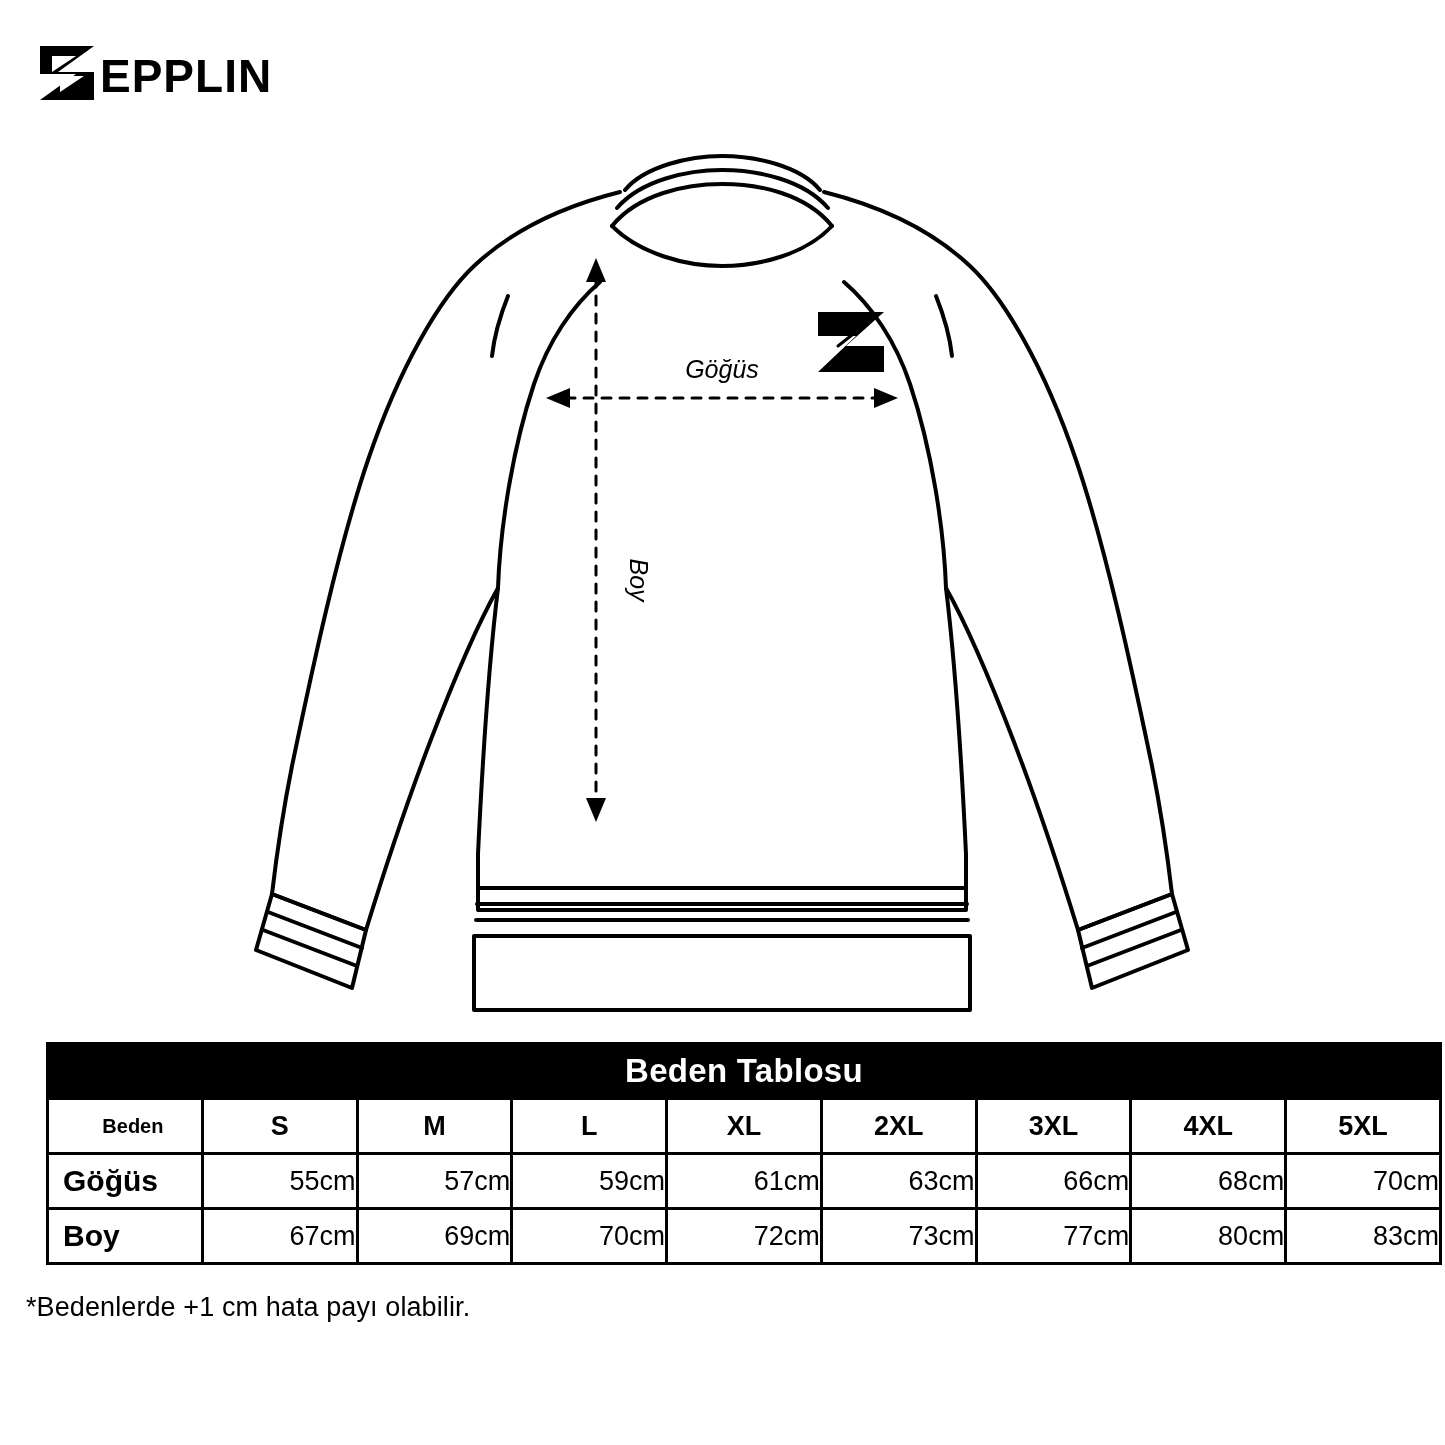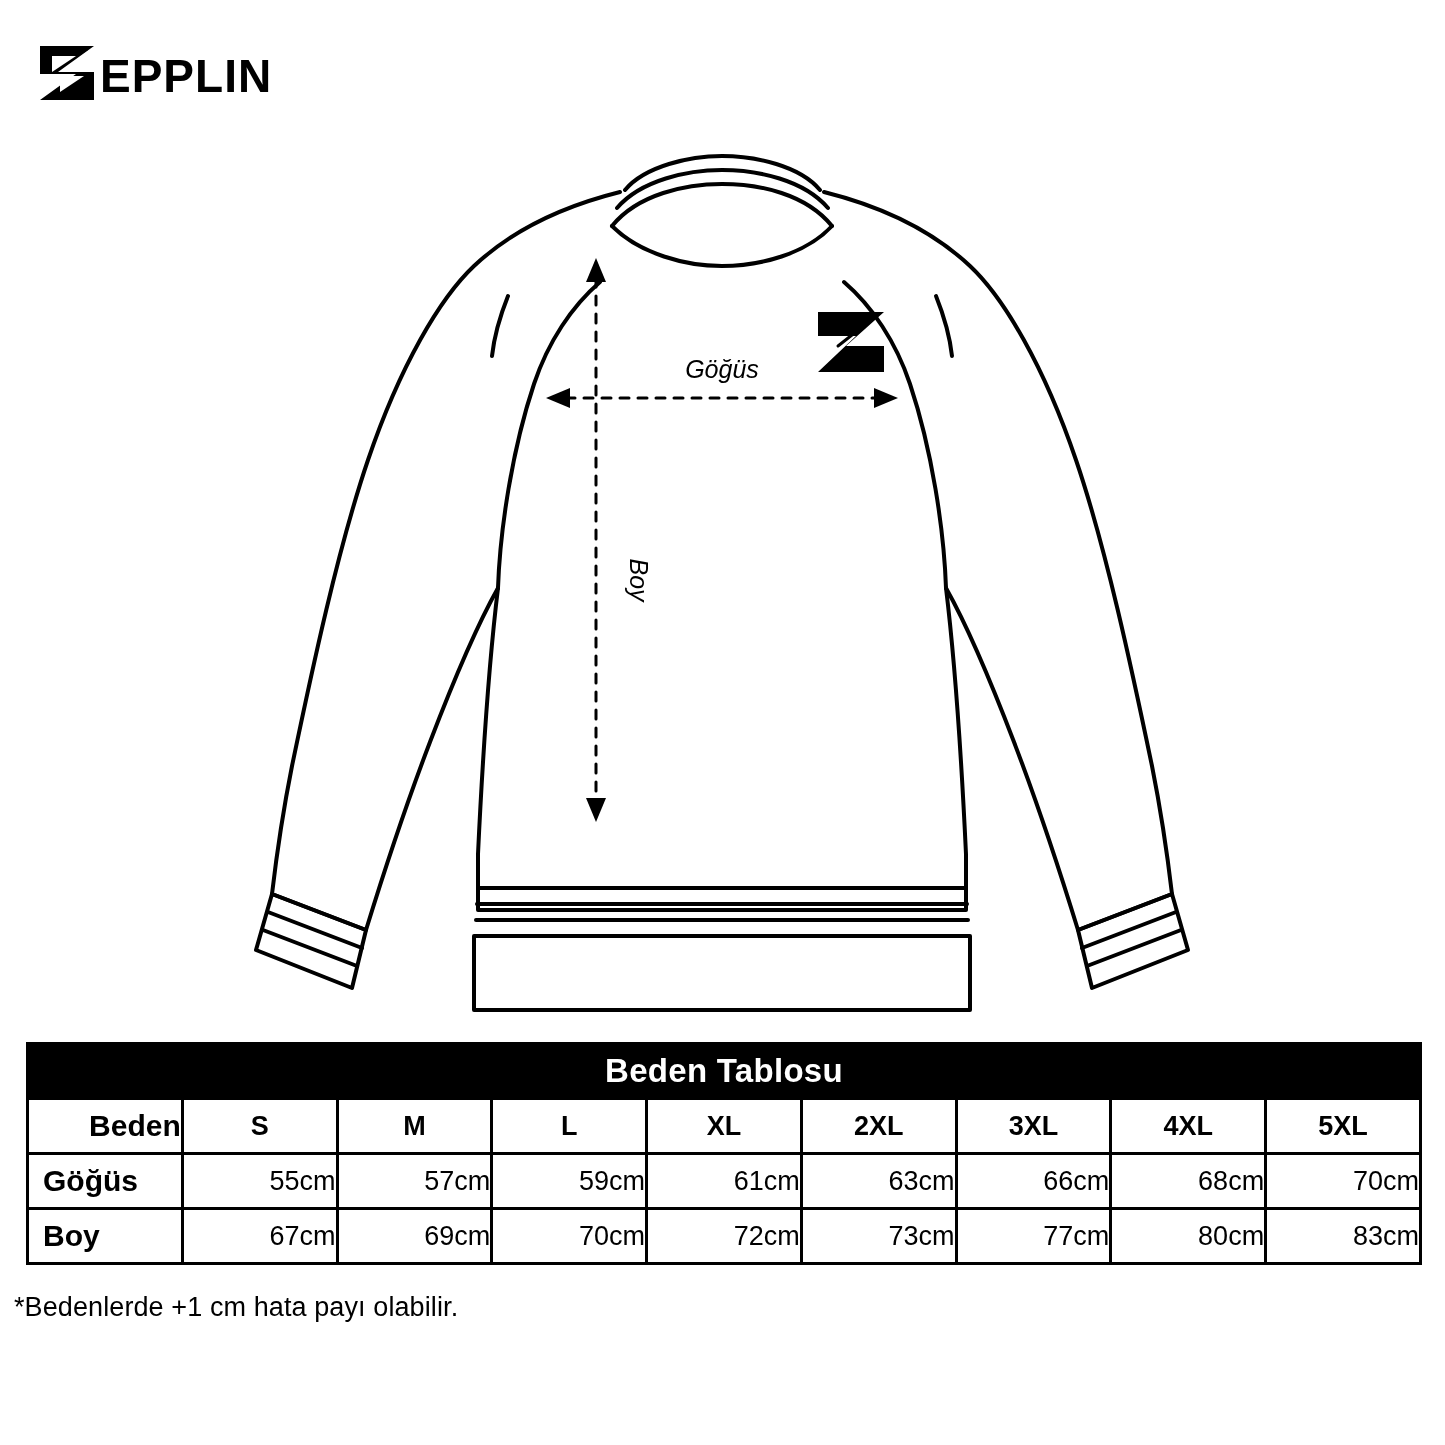--- a/index.html
+++ b/index.html
@@ -61,61 +61,62 @@
   .table-wrap {
     position: absolute;
     left: 26px;
     top: 1042px;
     width: 1396px;
   }
   table.size-table {
     border-collapse: collapse;
     width: 1396px;
     table-layout: fixed;
+    margin-left: 20px;
   }
   table.size-table td, table.size-table th {
     border: 3px solid #000000;
     padding: 0;
     height: 52px;
   }
   .tbl-title {
     background: #000000;
     color: #ffffff;
     text-align: center;
     font-size: 33px;
     font-weight: 700;
     height: 62px;
     letter-spacing: 0.3px;
   }
   .hdr-label {
-    font-size: 30px;
+    font-size: 20px;
     font-weight: 700;
     padding-left: 16px !important;
-    text-align: right;
+    text-align: center;
   }
   .hdr-size {
     font-size: 27px;
     font-weight: 700;
     text-align: center;
   }
   .row-label {
     font-size: 30px;
     font-weight: 700;
     padding-left: 14px !important;
     text-align: left;
   }
   .cell-val {
     font-size: 27px;
     font-weight: 400;
     text-align: right;
     padding-left: 14px !important;
   }
   .note {
     position: absolute;
-    left: 14px;
+    left: 26px;
     top: 1292px;
     font-size: 27px;
     font-weight: 400;
     letter-spacing: 0.1px;
   }
 
   .meas-label {
     font-size: 25px;
     font-style: italic;
     font-family: "Liberation Sans", sans-serif;

